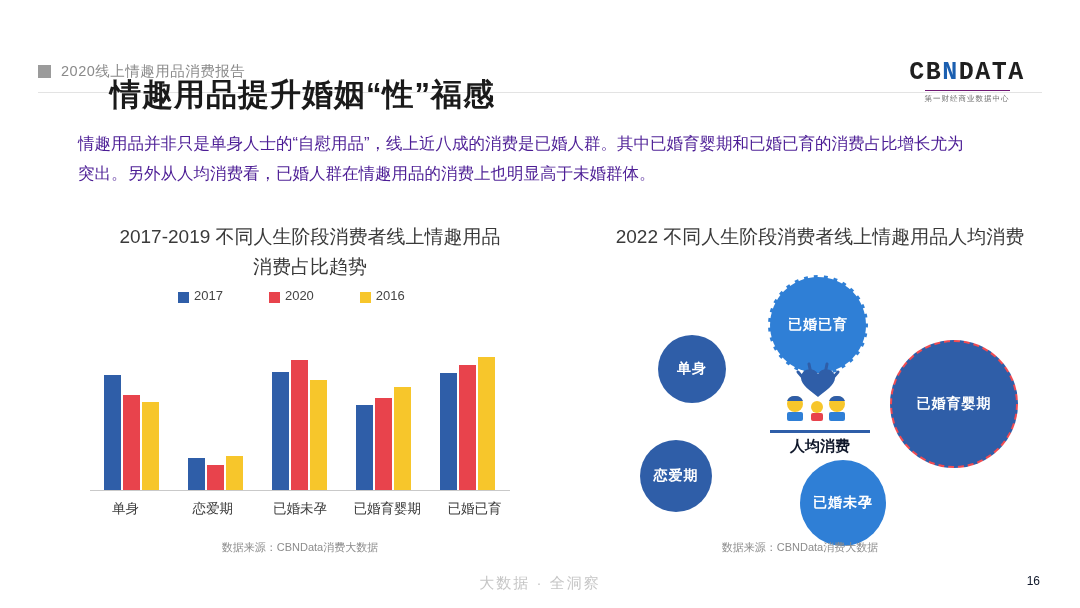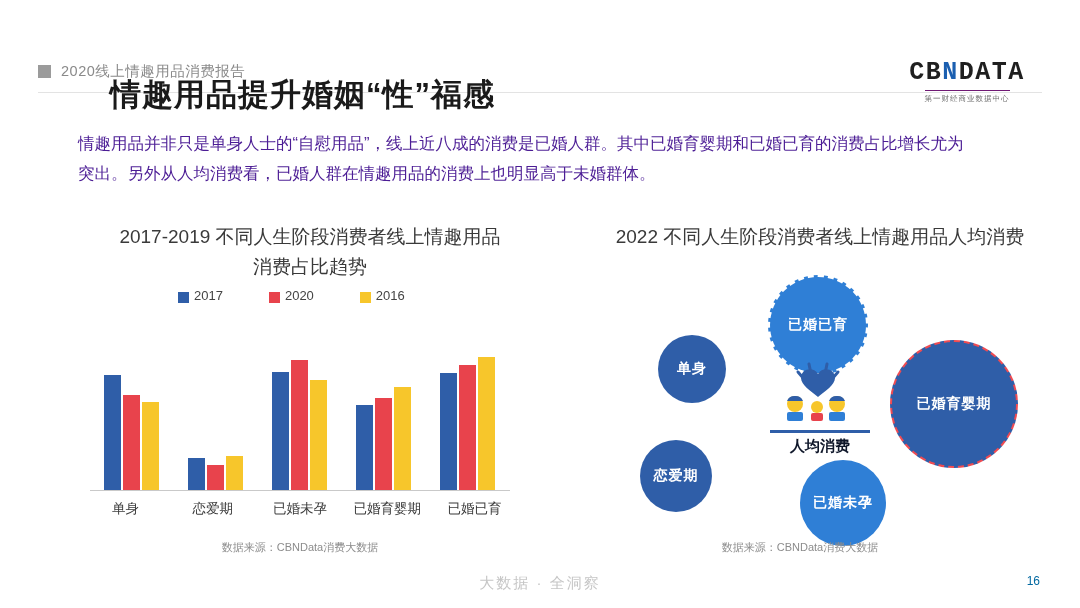--- a/index.html
+++ b/index.html
@@ -105,21 +105,21 @@
     font-size:15px; color:#0f172a; font-weight:bold; margin-top:4px;
   }
   .people-line { width:100px; height:3px; background:#2f5ea8; margin:0 auto; }
 
   
   .footer-note {
     position:absolute; left:0; right:0; top:574px; text-align:center;
     font-size:15px; color:#c6c6c6; letter-spacing:2px;
   }
   .page-num {
-    position:absolute; right:40px; top:574px; font-size:12px; color:#0369a1;
+    position:absolute; right:40px; top:574px; font-size:12px; color:#0f172a;
   }
 </style>
 </head>
 <body>
 
 <div class="header">
   <div class="header-left">
     <span class="hdr-square"></span>
     <span class="hdr-text">2020线上情趣用品消费报告</span>
   </div>

